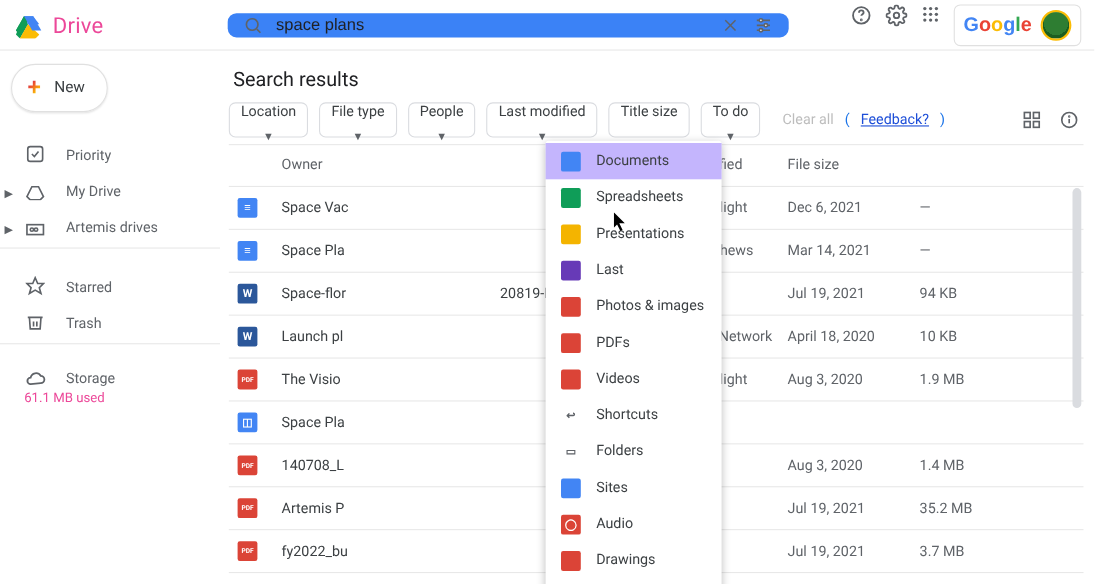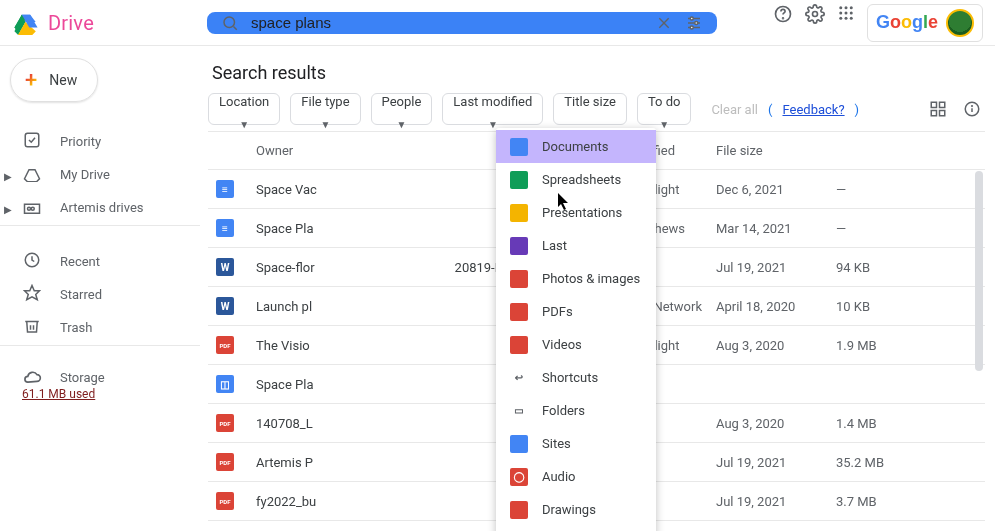--- a/index.html
+++ b/index.html
@@ -24,21 +24,21 @@
   
   .body-wrap { display: flex; height: calc(531px - 46px); }
   .sidebar { width: 200px; padding: 10px 0; }
   .new-button { display: flex; align-items: center; gap: 12px; height: 44px; padding: 0 20px 0 14px; margin: 2px 0 10px 10px; border: 1px solid #e0e0e0; border-radius: 24px; box-shadow: 0 1px 2px rgba(0,0,0,0.12); font-size: 14px; color: #3c4043; cursor: pointer; width: fit-content; }
   .plus { font-size: 22px; line-height: 22px; font-weight: 500; background: linear-gradient(135deg,#4285f4,#ea4335,#fbbc05,#34a853); -webkit-background-clip: text; background-clip: text; color: transparent; }
   .nav { padding: 4px 0; }
   .nav-item { display: flex; align-items: flex-end; height: 33px; padding: 0 12px 0 22px; font-size: 13px; color: #5f6368; gap: 18px; cursor: pointer; position: relative; }
   .nav-item .chevron { position: absolute; left: 4px; font-size: 10px; color: #5f6368; }
   .nav-item .nicon { width: 20px; display: flex; align-items: center; justify-content: center; }
   .nav-divider { border-top: 1px solid #e8e8e8; margin: 6px 0; }
-  .storage-text { padding: 2px 0 0 22px; font-size: 12px; color: #7f1d1d; text-decoration: underline; }
+  .storage-text { padding: 2px 0 0 22px; font-size: 12px; color: #ec4899; }
 
   
   .main { flex: 1; padding: 12px 10px 0 8px; position: relative; overflow: hidden; }
   .page-title { font-size: 18px; color: #202124; margin: 4px 0 10px 4px; }
 
   .chip-row { display: flex; align-items: center; gap: 10px; margin-bottom: 4px; }
   .chip { display: flex; align-items: center; gap: 10px; border: 1px solid #dadce0; border-radius: 6px; height: 32px; padding: 0 10px; font-size: 13px; color: #3c4043; cursor: pointer; background: #fff; flex-direction: column; }
   .chip .caret { font-size: 10px; color: #5f6368; }
   .text-action { font-size: 13px; cursor: pointer; }
   .clear-all { color: #bdbdbd; margin-left: 10px; }
@@ -187,29 +187,20 @@
         <span>Artemis drives</span>
       </div>
     </div>
 
     <div class="nav-divider"></div>
 
     <div class="nav">
       <div class="nav-item">
         <span class="nicon">
             <svg width="18" height="18" viewBox="0 0 24 24" fill="none" stroke="#5f6368" stroke-width="2">
-              <circle cx="12" cy="12" r="9"></circle>
-              <polyline points="12 7 12 12 15 14"></polyline>
-            </svg>
-          </span>
-        <span>Recent</span>
-      </div>
-      <div class="nav-item">
-        <span class="nicon">
-            <svg width="18" height="18" viewBox="0 0 24 24" fill="none" stroke="#5f6368" stroke-width="2">
               <polygon points="12 2 15 9 22 9 17 14 19 21 12 17 5 21 7 14 2 9 9 9"></polygon>
             </svg>
           </span>
         <span>Starred</span>
       </div>
       <div class="nav-item">
         <span class="nicon">
             <svg width="18" height="18" viewBox="0 0 24 24" fill="none" stroke="#5f6368" stroke-width="2">
               <polyline points="3 6 5 6 21 6"></polyline>
               <path d="M19 6l-1 14H6L5 6"></path>

